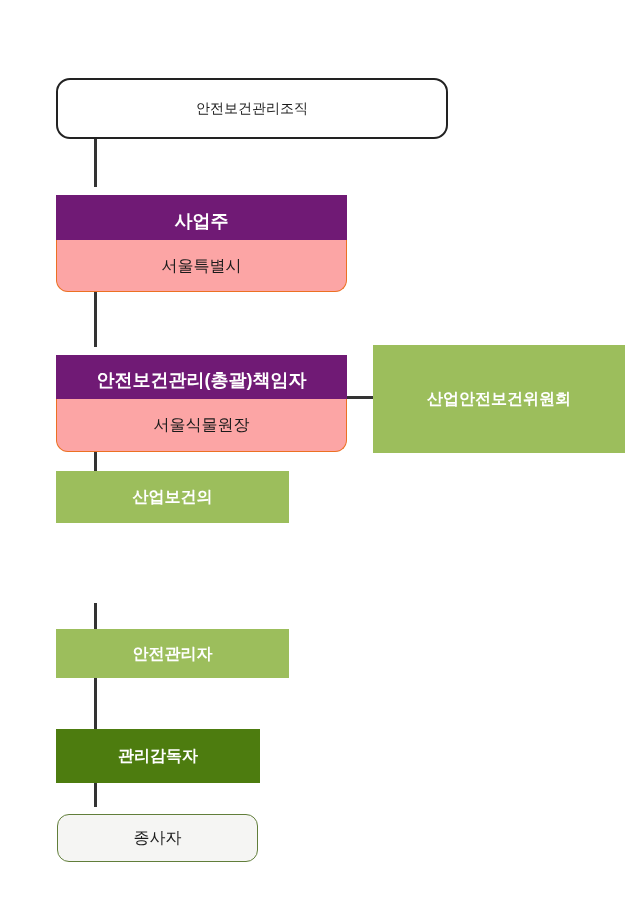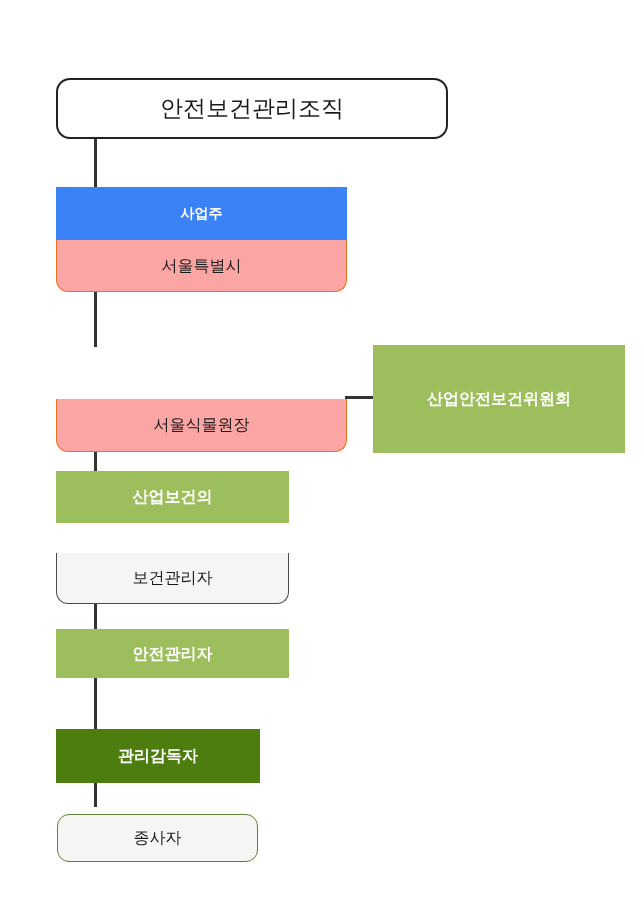--- a/index.html
+++ b/index.html
@@ -41,32 +41,33 @@
     text-align: center;
     line-height: 1.2;
   }
 
   
   .box-root {
     border: 2px solid #222222;
     border-radius: 14px;
     background: #ffffff;
     color: #1a1a1a;
-    font-size: 23px;
+    font-size: 14px;
     font-weight: 400;
     z-index: 3;
   }
 
   
   .band-orange {
-    background: #3b82f6;
+    background: #701a75;
     color: #ffffff;
-    font-size: 14px;
+    font-size: 18px;
     font-weight: 700;
     z-index: 3;
+    margin-top: 8px;
   }
   
   .body-orange {
     background: #fca5a5;
     border: 1px solid #EC7023;
     border-top: none;
     border-bottom-left-radius: 12px;
     border-bottom-right-radius: 12px;
     color: #1a1a1a;
     font-size: 16px;
@@ -139,33 +140,33 @@
     <span>안전보건관리조직</span>
   </div>
 
   <div class="box band-orange" style="left:56px; top:187px; width:291px; height:53px;">
     <span>사업주</span>
   </div>
   <div class="box body-orange" style="left:56px; top:240px; width:291px; height:52px;">
     <span>서울특별시</span>
   </div>
 
+  <div class="box band-orange" style="left:56px; top:347px; width:291px; height:52px;">
+    <span>안전보건관리(총괄)책임자</span>
+  </div>
   <div class="box body-orange" style="left:56px; top:399px; width:291px; height:53px;">
     <span>서울식물원장</span>
   </div>
 
   <div class="box band-green" style="left:373px; top:345px; width:252px; height:108px;">
     <span>산업안전보건위원회</span>
   </div>
 
   <div class="box band-green" style="left:56px; top:471px; width:233px; height:52px;">
     <span>산업보건의</span>
-  </div>
-  <div class="box body-gray" style="left:56px; top:553px; width:233px; height:51px;">
-    <span>보건관리자</span>
   </div>
 
   <div class="box band-green" style="left:56px; top:629px; width:233px; height:49px;text-align:center;">
     <span>안전관리자</span>
   </div>
 
   <div class="box band-darkgreen" style="left:56px; top:729px; width:204px; height:54px;">
     <span>관리감독자</span>
   </div>
 

